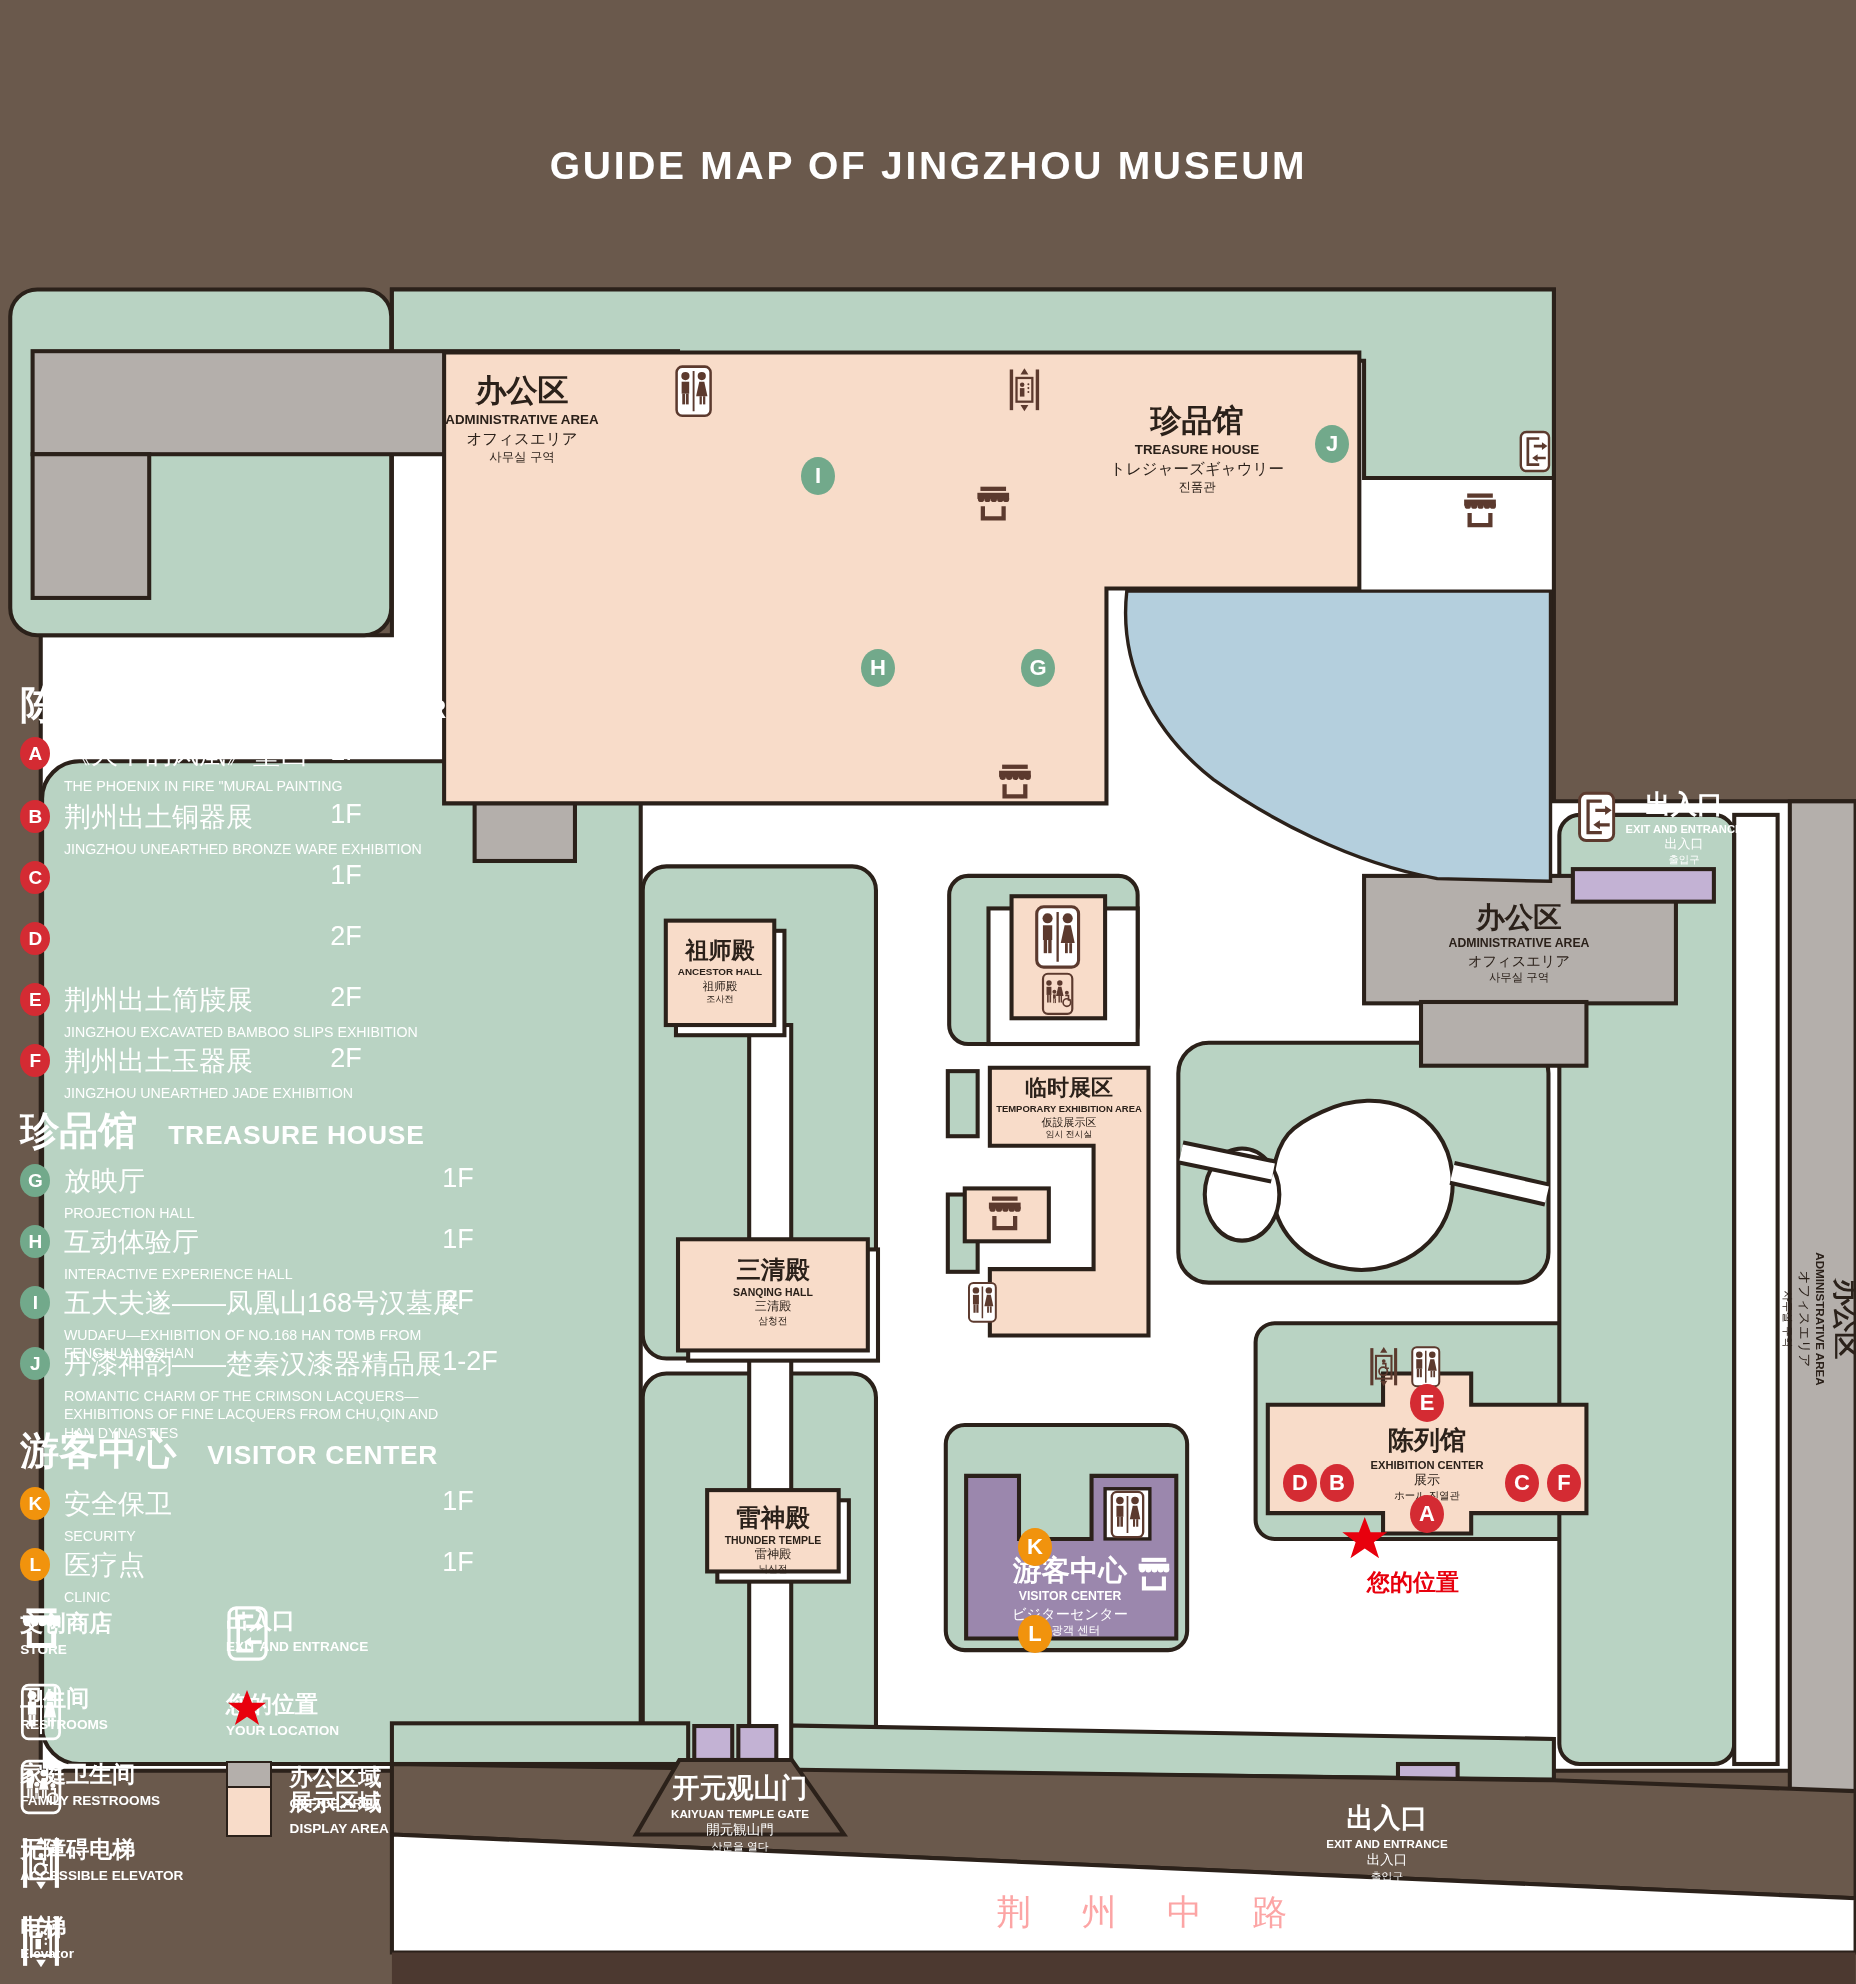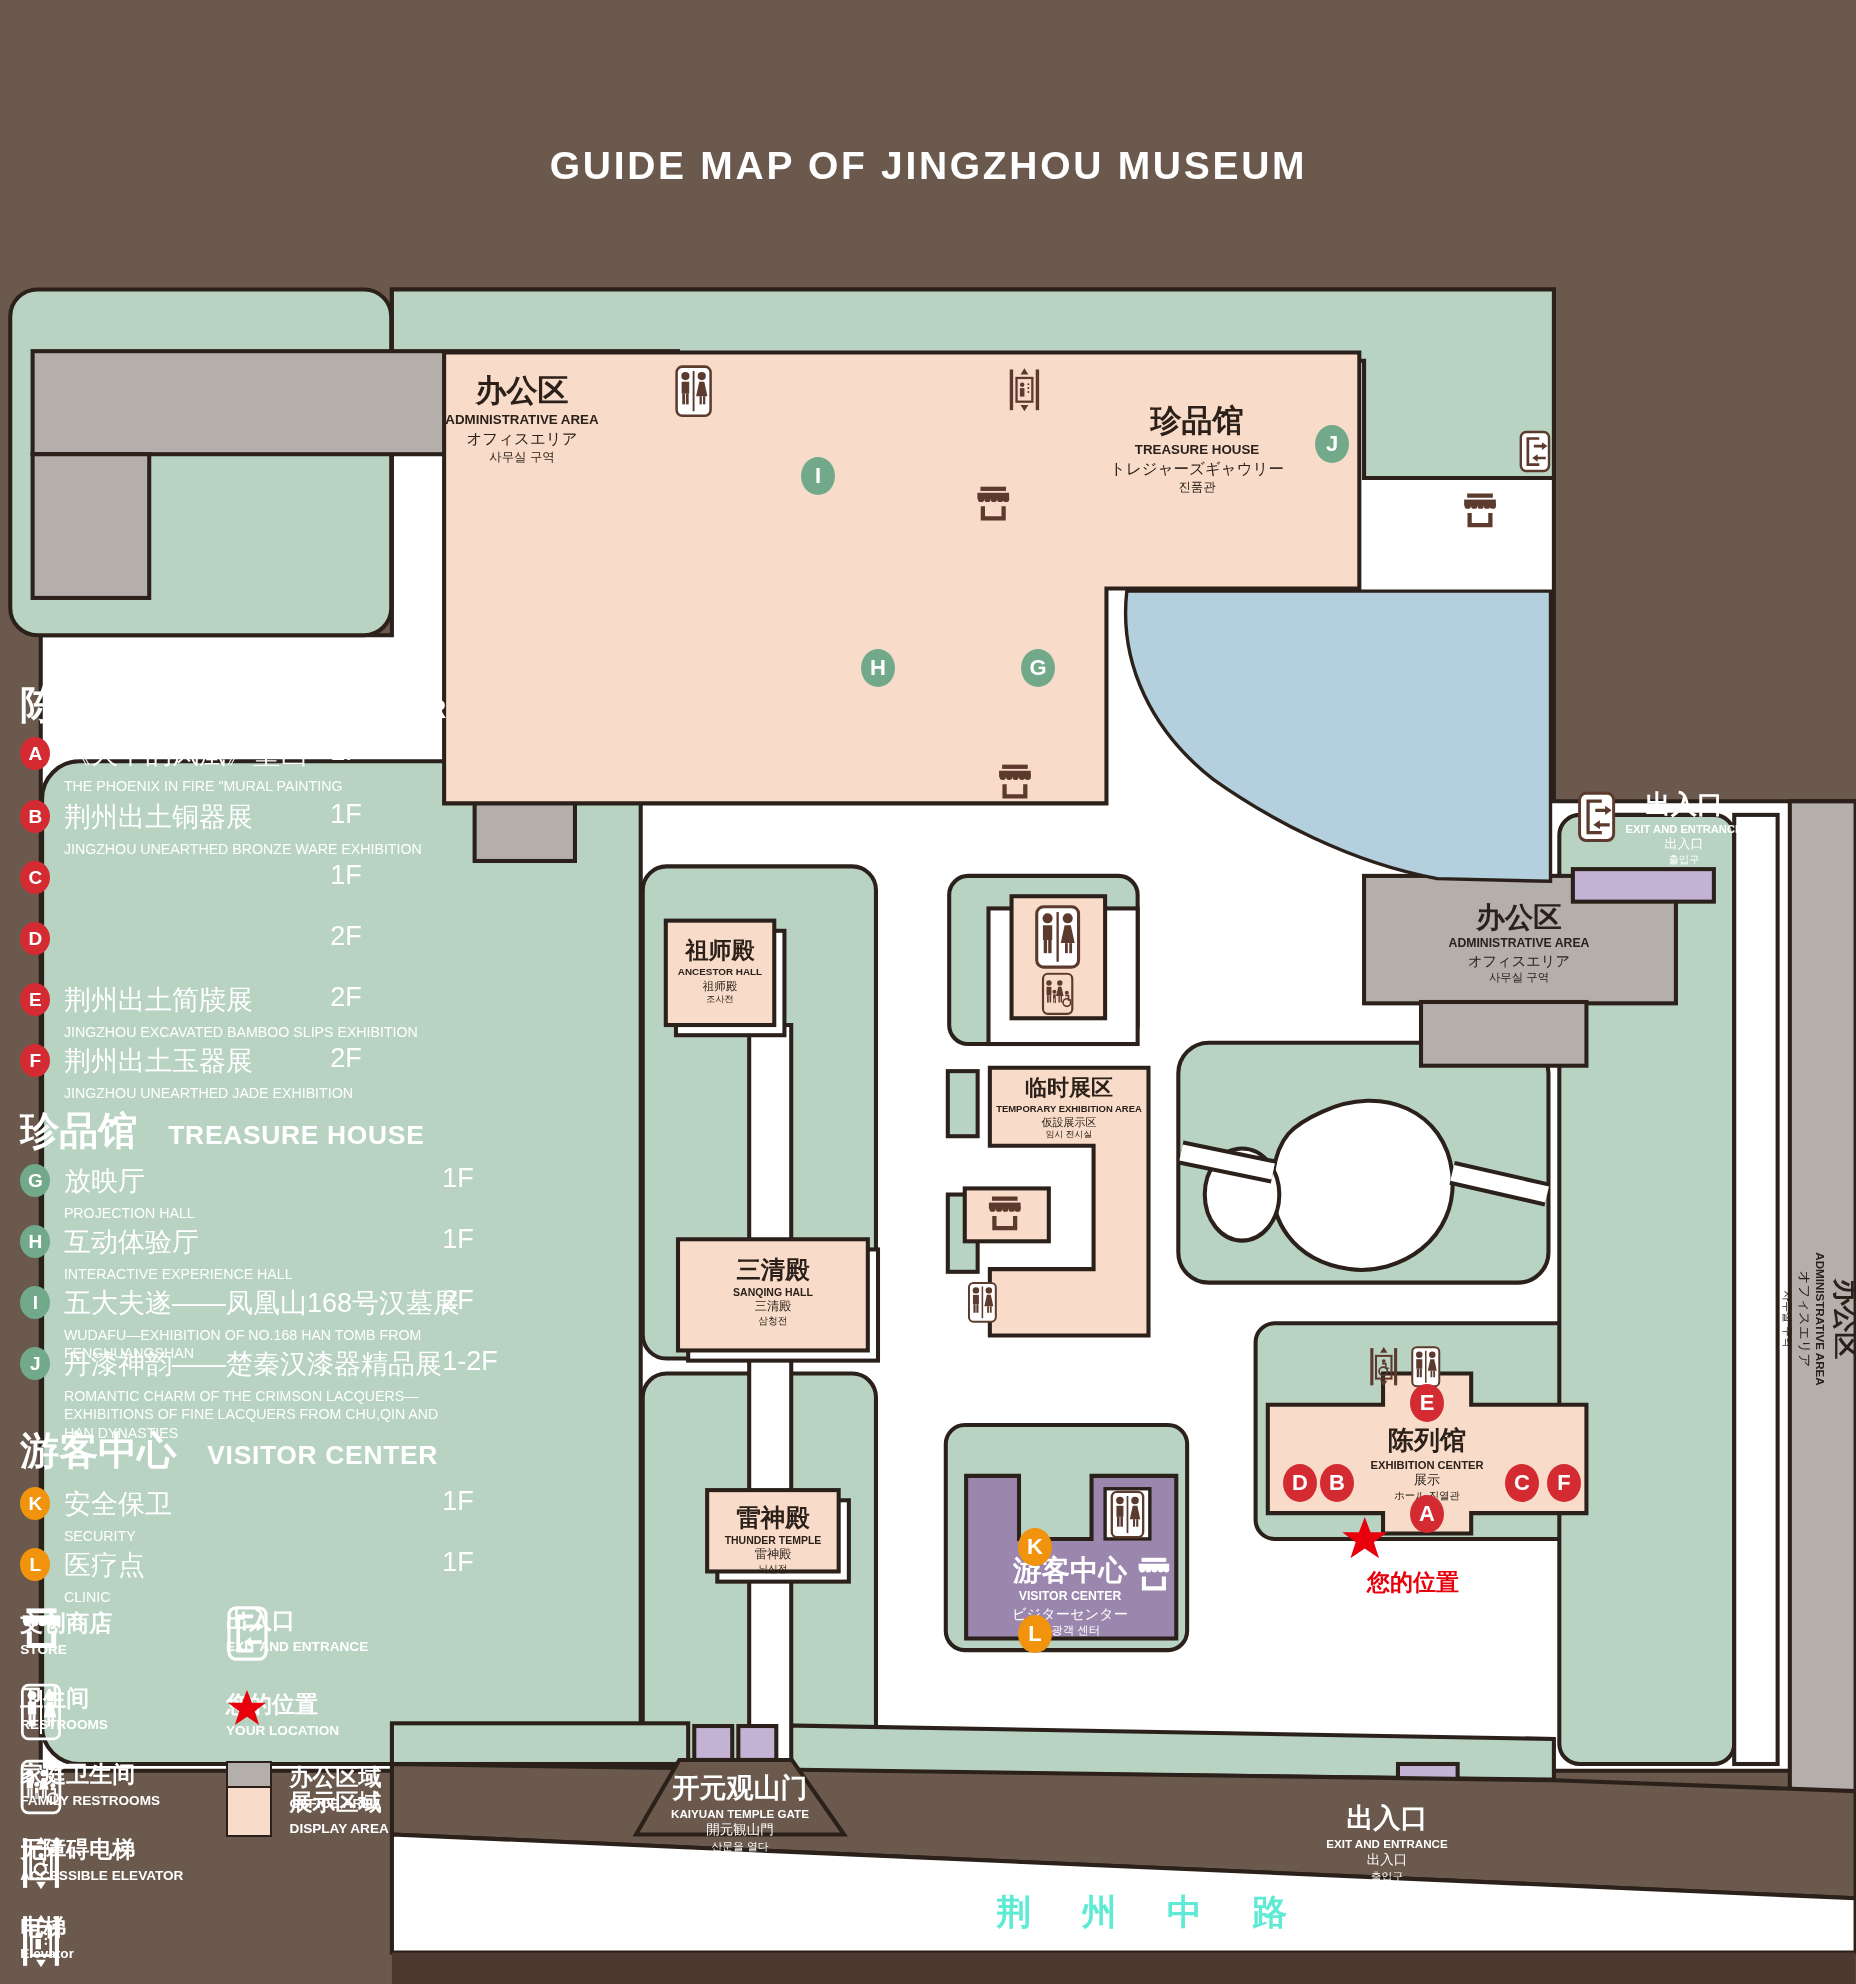--- a/index.html
+++ b/index.html
@@ -32,21 +32,21 @@
   
   .maplabel{position:absolute;transform:translateX(-50%);text-align:center;color:#2b211a;
             line-height:1.3;white-space:nowrap;}
   .maplabel .l1{font-size:var(--s);font-weight:bold;display:block;}
   .maplabel .l2{font-size:calc(var(--s)*0.43);font-weight:bold;display:block;}
   .maplabel .l3{font-size:calc(var(--s)*0.50);display:block;}
   .maplabel .l4{font-size:calc(var(--s)*0.40);display:block;}
   .light{color:#fff;}
   .rot{transform:translate(-50%,-50%) rotate(90deg);}
   .loc-label{position:absolute;transform:translateX(-50%);color:#e8000d;font-size:23px;font-weight:bold;white-space:nowrap;}
-  .road-label{position:absolute;transform:translateX(-50%);color:#5eead4;font-size:35px;font-weight:bold;
+  .road-label{position:absolute;transform:translateX(-50%);color:#fca5a5;font-size:35px;font-weight:normal;
               letter-spacing:20.3px;white-space:nowrap;}
   .mbadge{position:absolute;width:34px;height:38px;border-radius:50%;color:#fff;font-weight:bold;font-size:22px;
           display:flex;align-items:center;justify-content:center;transform:translate(-50%,-50%);}
 </style>
 </head>
 <body>
 
 <div id="canvas">
 
 <svg width="1857" height="1985" viewBox="0 0 2739 2928">

